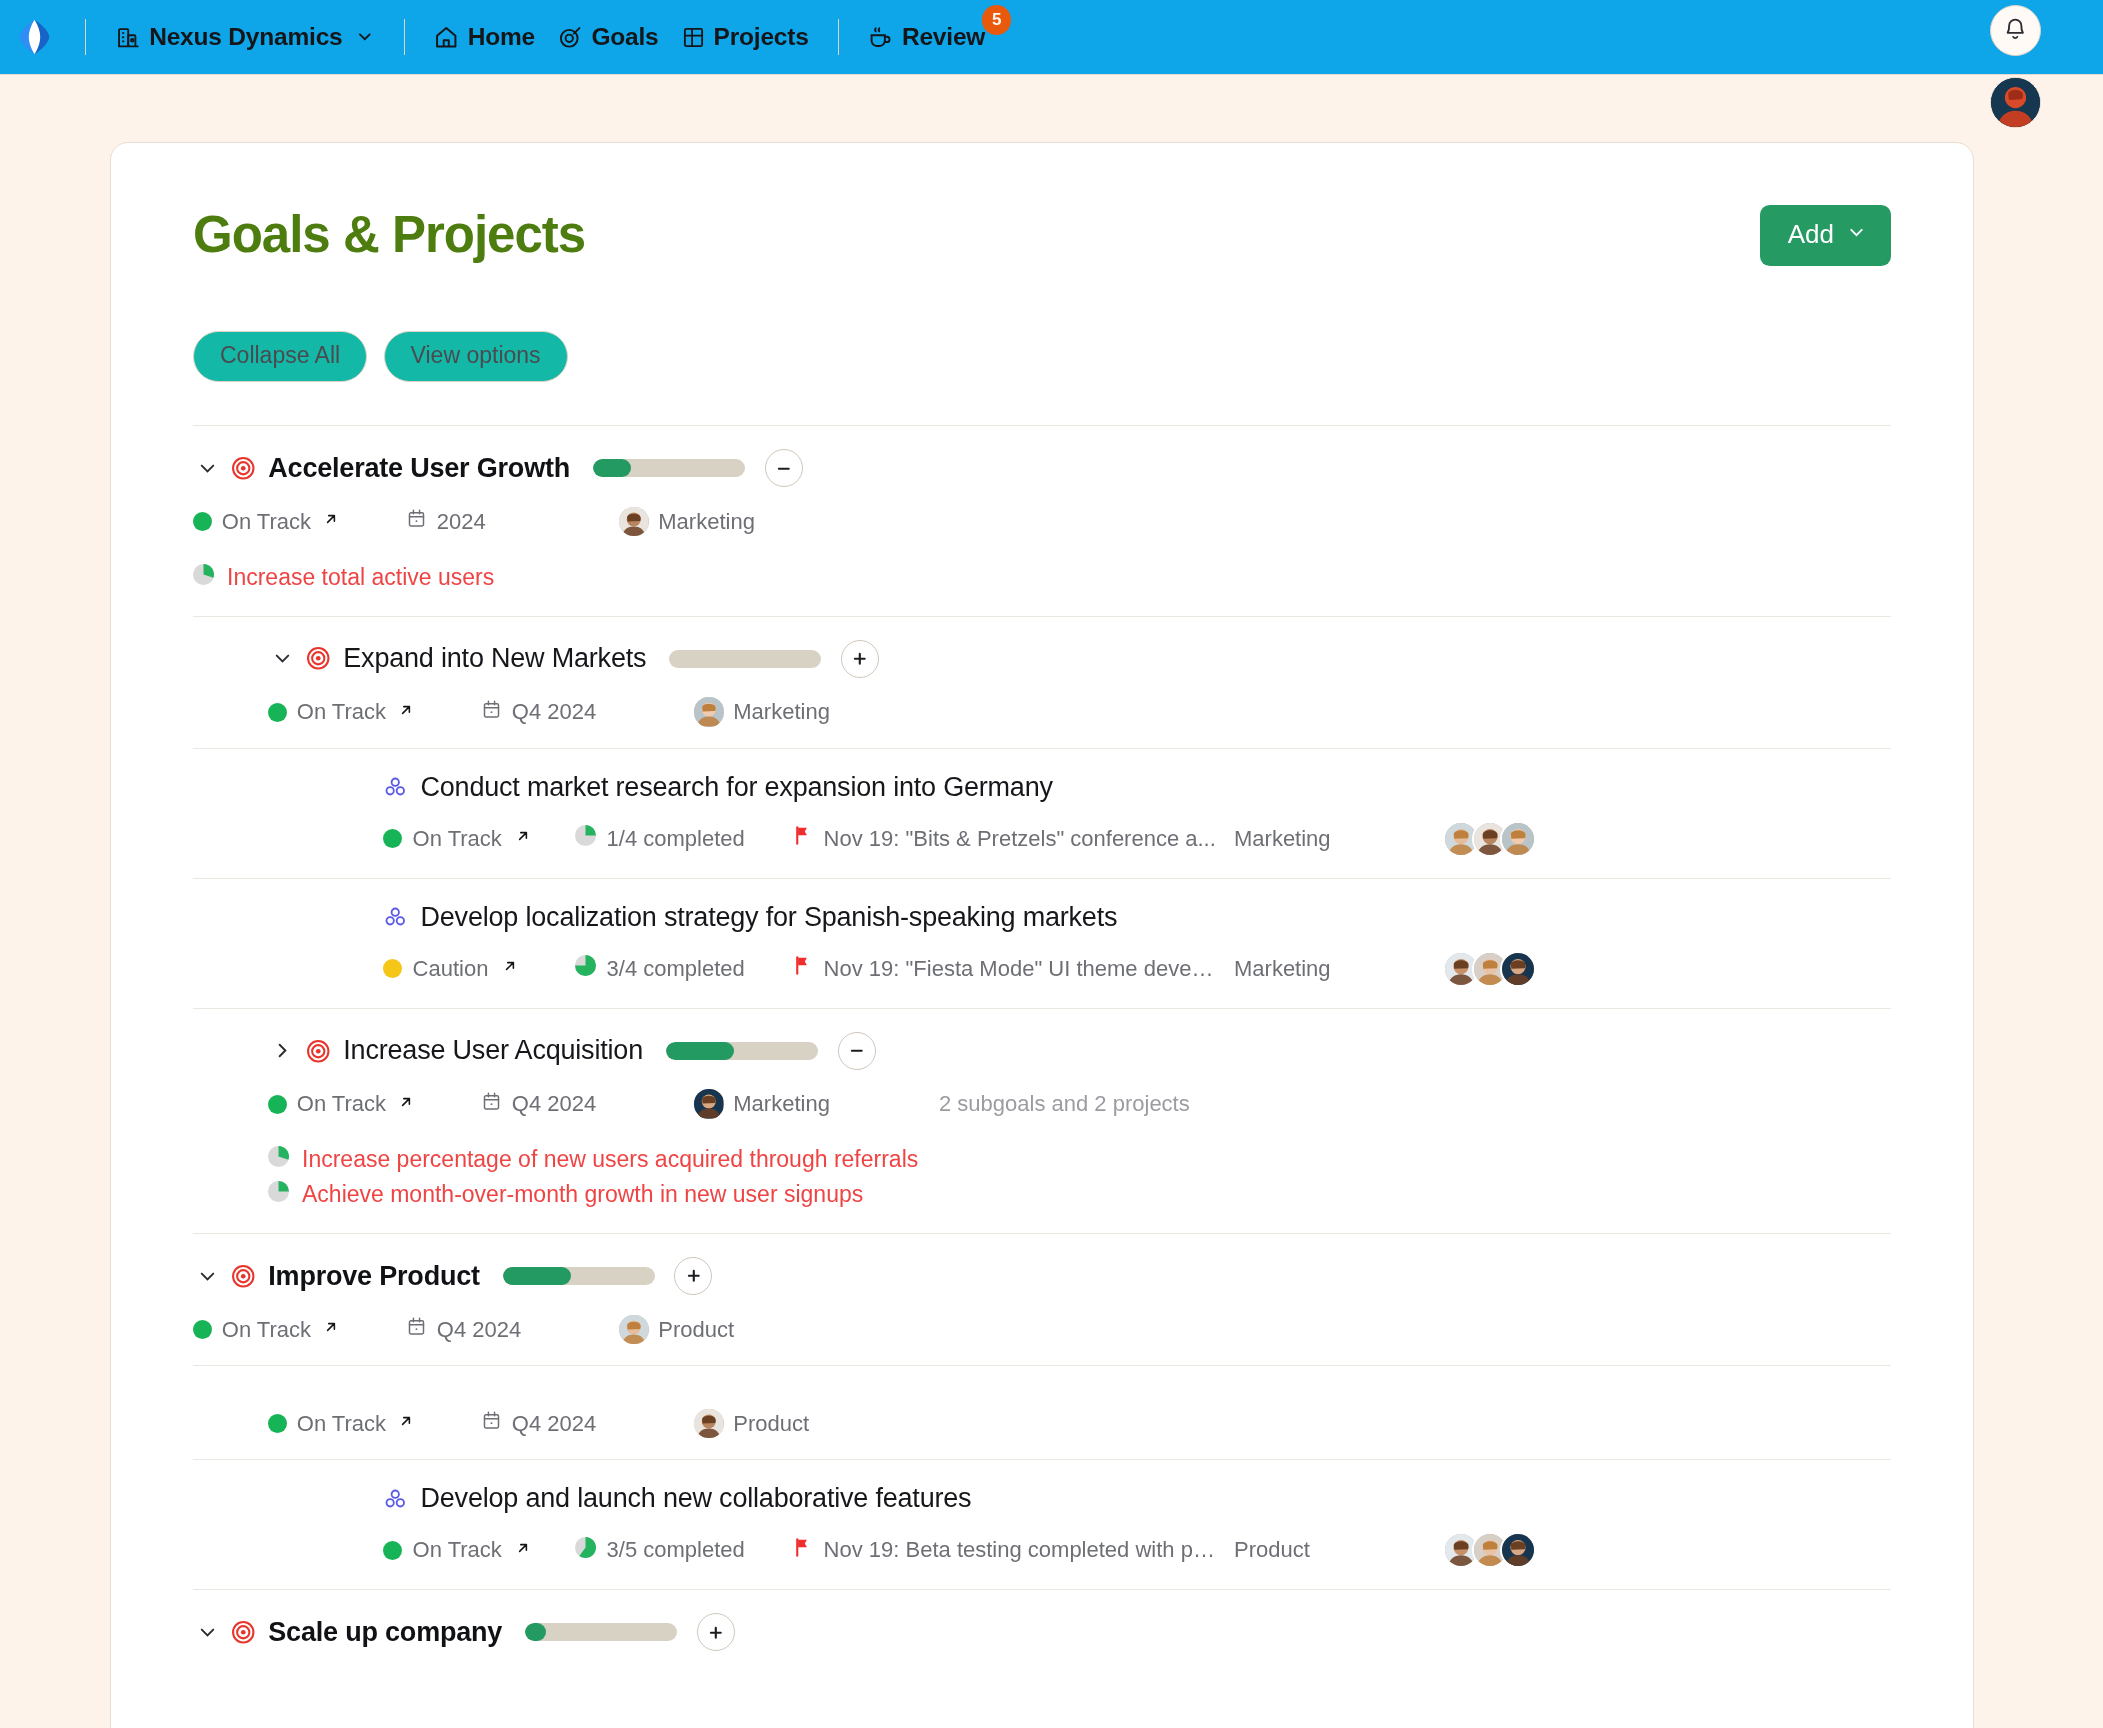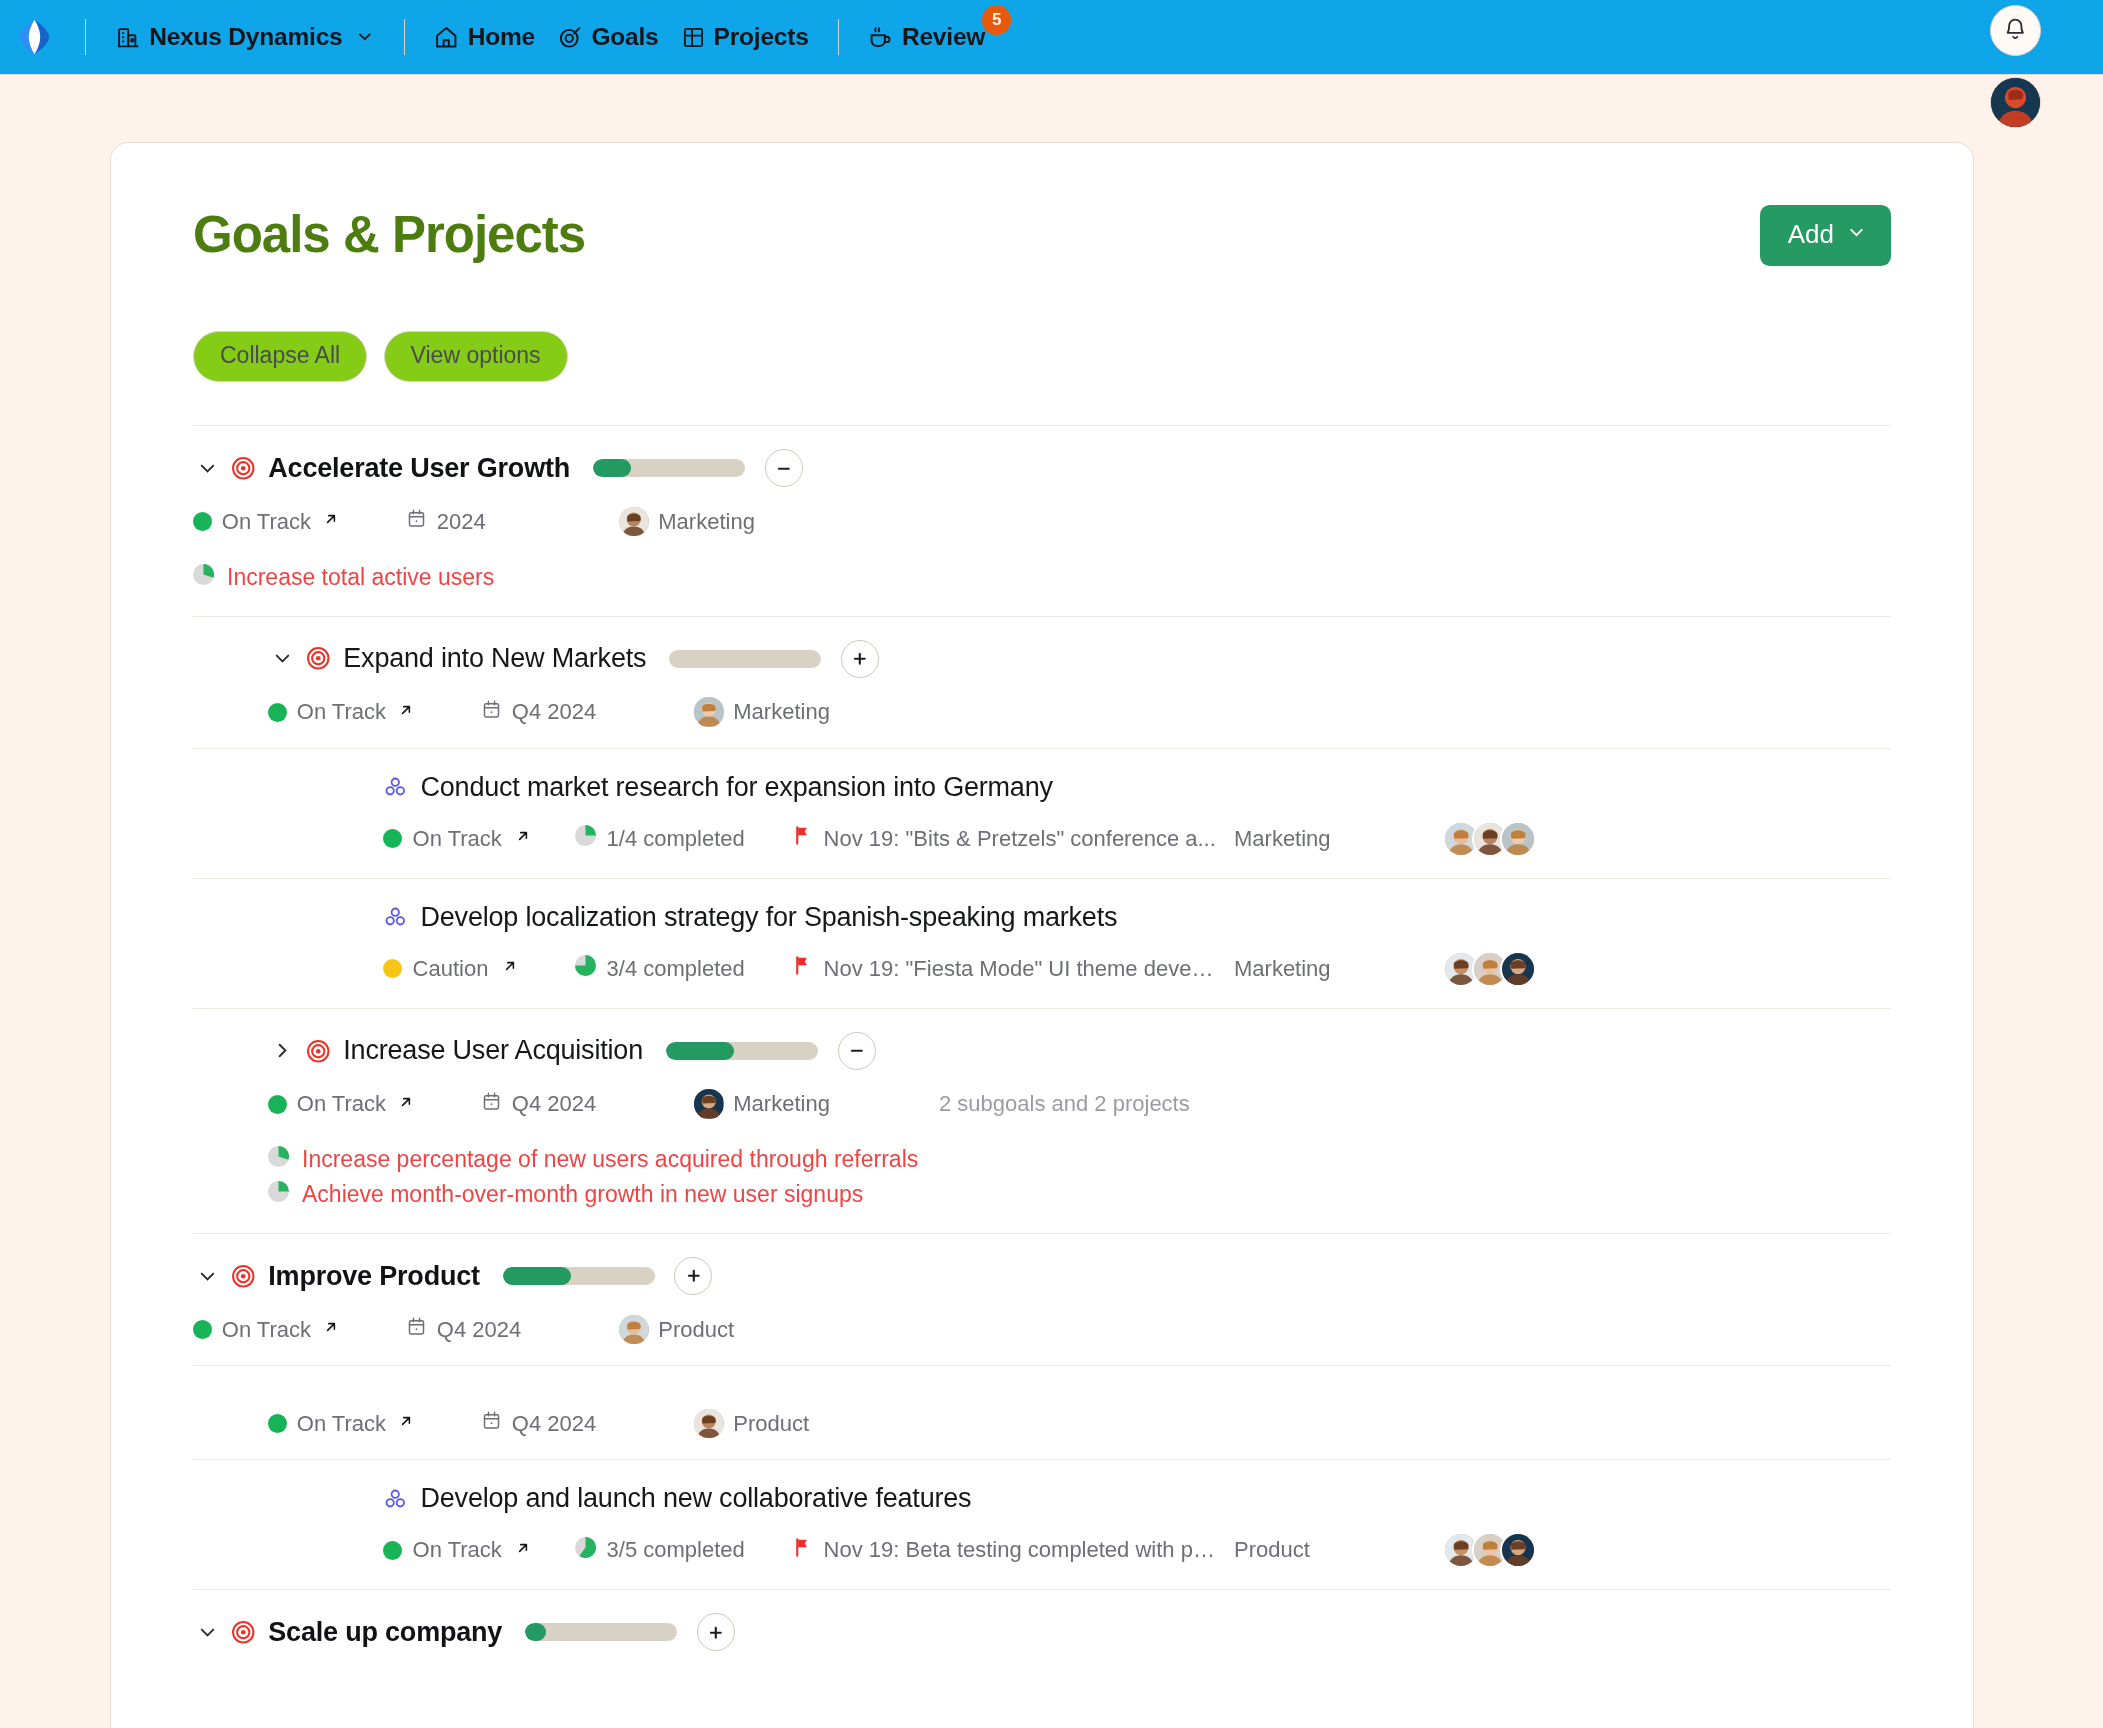--- a/index.html
+++ b/index.html
@@ -111,21 +111,21 @@
     font-size: 26px; font-weight: 500;
     border: none; border-radius: 9.8px;
     padding: 14px 24.5px 15.5px 28px;
     cursor: pointer;
     font-family: "Liberation Sans", sans-serif;
   }
 
   .filters { display: flex; gap: 16.4px; margin-top: 65px; }
   .pill {
     border: 1.2px solid #ddd4c8;
-    background: #84cc16;
+    background: #14b8a6;
     border-radius: 818px;
     padding: 10.6px 26px 12.3px;
     font-size: 23px; color: #4a4b50;
     cursor: pointer;
     font-family: "Liberation Sans", sans-serif;
     white-space: nowrap;
   }
 
   .rows { margin-top: 43px; }
   .row {

